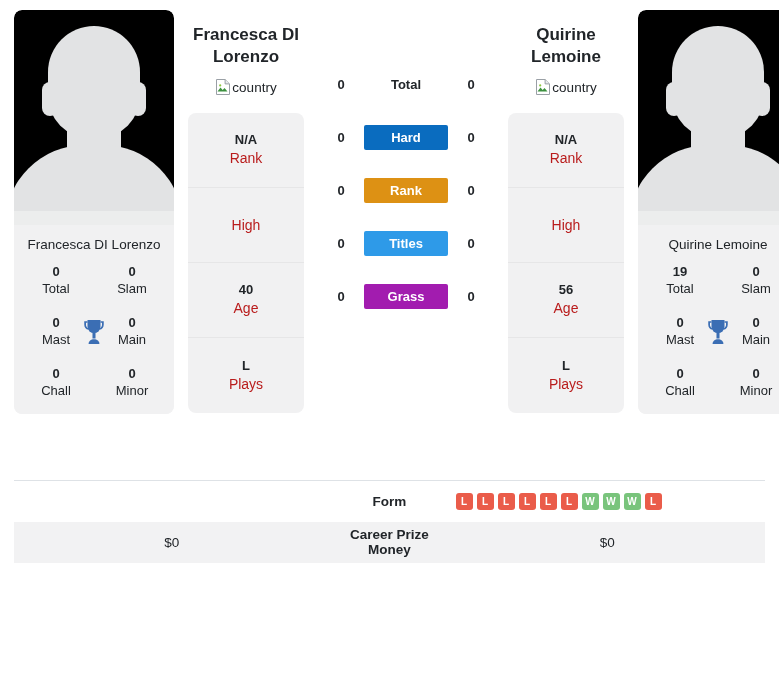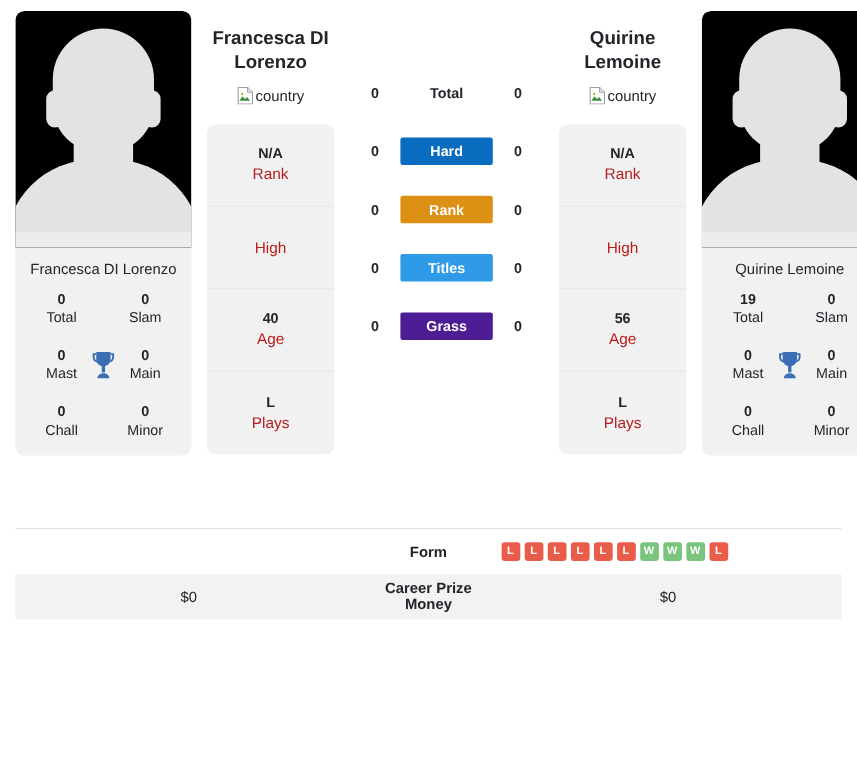--- a/index.html
+++ b/index.html
@@ -324,21 +324,21 @@
       <div class="surf-badge" id="badge-clay" style="background: rgb(221, 145, 20);">Rank</div>
       <div class="surf-num">0</div>
     </div>
     <div class="surf-row">
       <div class="surf-num">0</div>
       <div class="surf-badge" id="badge-indoor" style="background: rgb(46, 154, 232);">Titles</div>
       <div class="surf-num">0</div>
     </div>
     <div class="surf-row">
       <div class="surf-num">0</div>
-      <div class="surf-badge" id="badge-grass" style="background: #4c1d95;">Grass</div>
+      <div class="surf-badge" id="badge-grass" style="background: #a21caf;">Grass</div>
       <div class="surf-num">0</div>
     </div>
   </div>
 
   <div class="info-col">
     <div class="p-name">Quirine Lemoine</div>
     <div class="p-country">
       <svg class="broken-img" viewBox="0 0 16 16">
         <path d="M1.5 0.5h8.6L14.5 4.9V15.5H1.5z" fill="#ffffff" stroke="#9aa0a6" stroke-width="1"></path>
         <path d="M10.1 0.5V4.9h4.4" fill="#e8eaed" stroke="#9aa0a6" stroke-width="1"></path>

